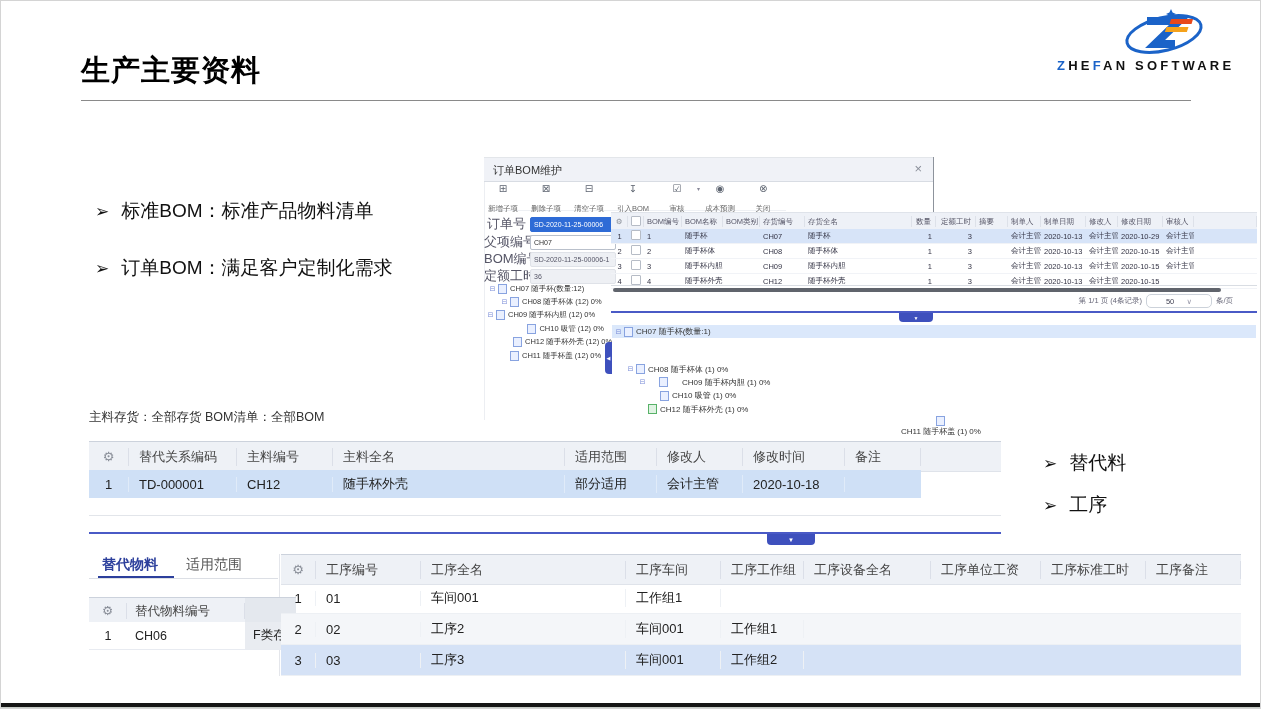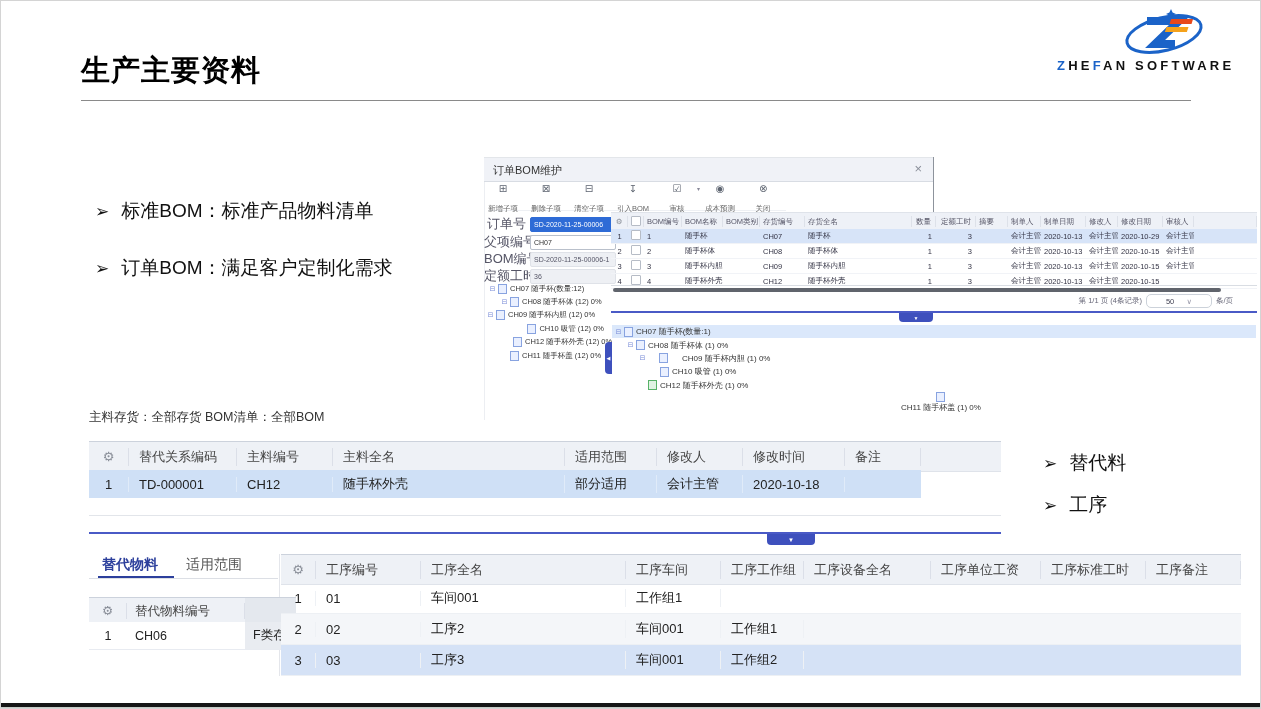--- a/index.html
+++ b/index.html
@@ -368,21 +368,21 @@
   <div class="abs sep-btn" style="left:898px;top:312px;width:34px;height:9px;font-size:5px;">
     <span>▼</span>
   </div>
 
   <div class="abs tree tree-right-box" style="left:611px;top:324px;width:644px;">
       <div class="titem hl" style="padding-left: 2px;">
         <span class="exp">⊟</span>
         <span class="doc"></span>
         <span class="tlabel">CH07 随手杯(数量:1)</span>
       </div>
-      <div class="titem" style="padding-left: 14px;">
+      <div class="titem" style="padding-left: 14px; margin-top: 24px;">
         <span class="exp">⊟</span>
         <span class="doc"></span>
         <span class="tlabel">CH08 随手杯体 (1) 0%</span>
       </div>
       <div class="titem" style="padding-left: 26px; gap: 11px;">
         <span class="exp">⊟</span>
         <span class="doc"></span>
         <span class="tlabel">CH09 随手杯内胆 (1) 0%</span>
       </div>
       <div class="titem" style="padding-left: 38px;">

